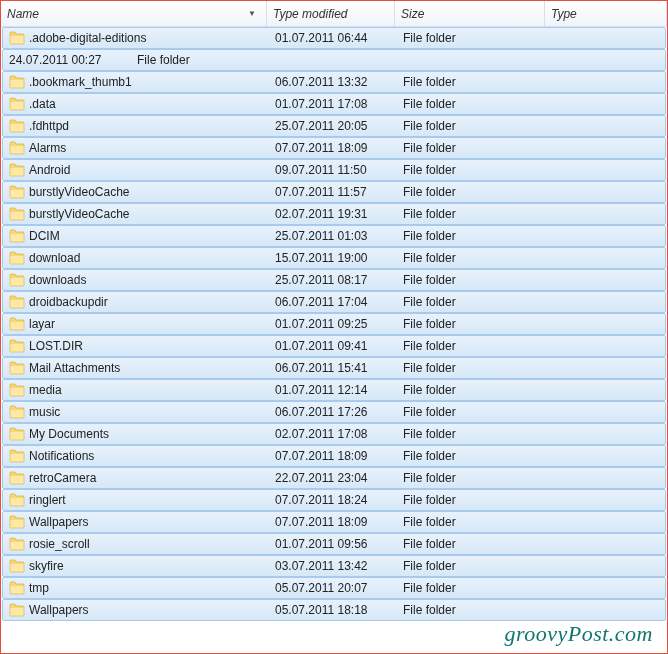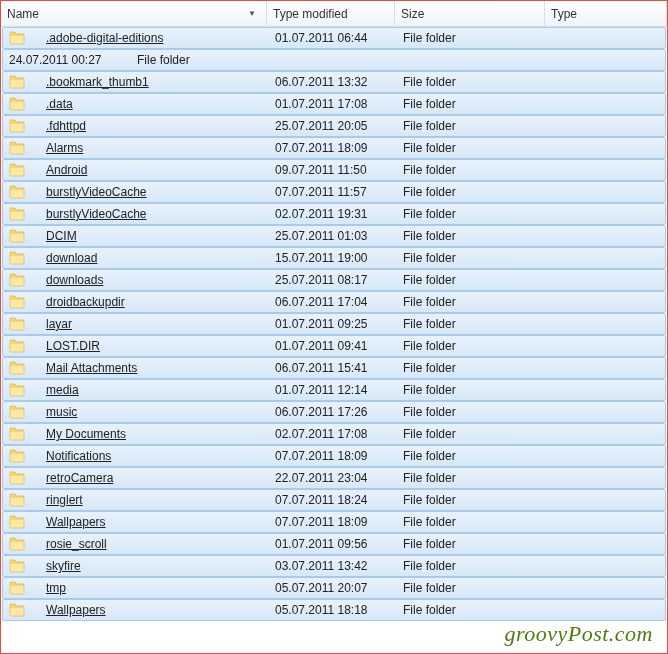--- a/index.html
+++ b/index.html
@@ -10,20 +10,21 @@
       width: 668px;
       height: 654px;
       border: 1px solid #e74c3c;
       position: relative;
     }
     .header-row {
       display: flex;
       height: 26px;
       background: linear-gradient(to bottom, #ffffff, #f0f4f9);
       border-bottom: 1px solid #d6e0ec;
+      font-style: italic;
     }
     .header-cell {
       display: flex;
       align-items: center;
       padding: 0 6px;
       border-right: 1px solid #d6e0ec;
       color: #333;
       font-size: 12px;
       position: relative;
     }
@@ -50,35 +51,35 @@
       margin: 0 1px 0 1px;
     }
     .cell {
       display: flex;
       align-items: center;
       padding: 0 6px;
       color: #222;
       white-space: nowrap;
       overflow: hidden;
     }
-    .cell.col-name { gap: 21px; text-decoration: underline; }
+    .cell.col-name { gap: 4px; }
     .folder-icon {
       width: 16px;
       height: 14px;
       flex-shrink: 0;
     }
     .folder-icon svg { display: block; }
     .watermark {
       position: absolute;
       bottom: 6px;
       right: 14px;
       font-family: 'Brush Script MT', cursive;
       font-style: italic;
       font-size: 22px;
-      color: #4d7c0f;
+      color: #0f766e;
       letter-spacing: 0.5px;
     }
   </style>
 </head>
 <body>
 
 <div class="header-row">
   <div class="header-cell col-name">
     <span>Name</span>
     <span class="sort-arrow">▼</span>

